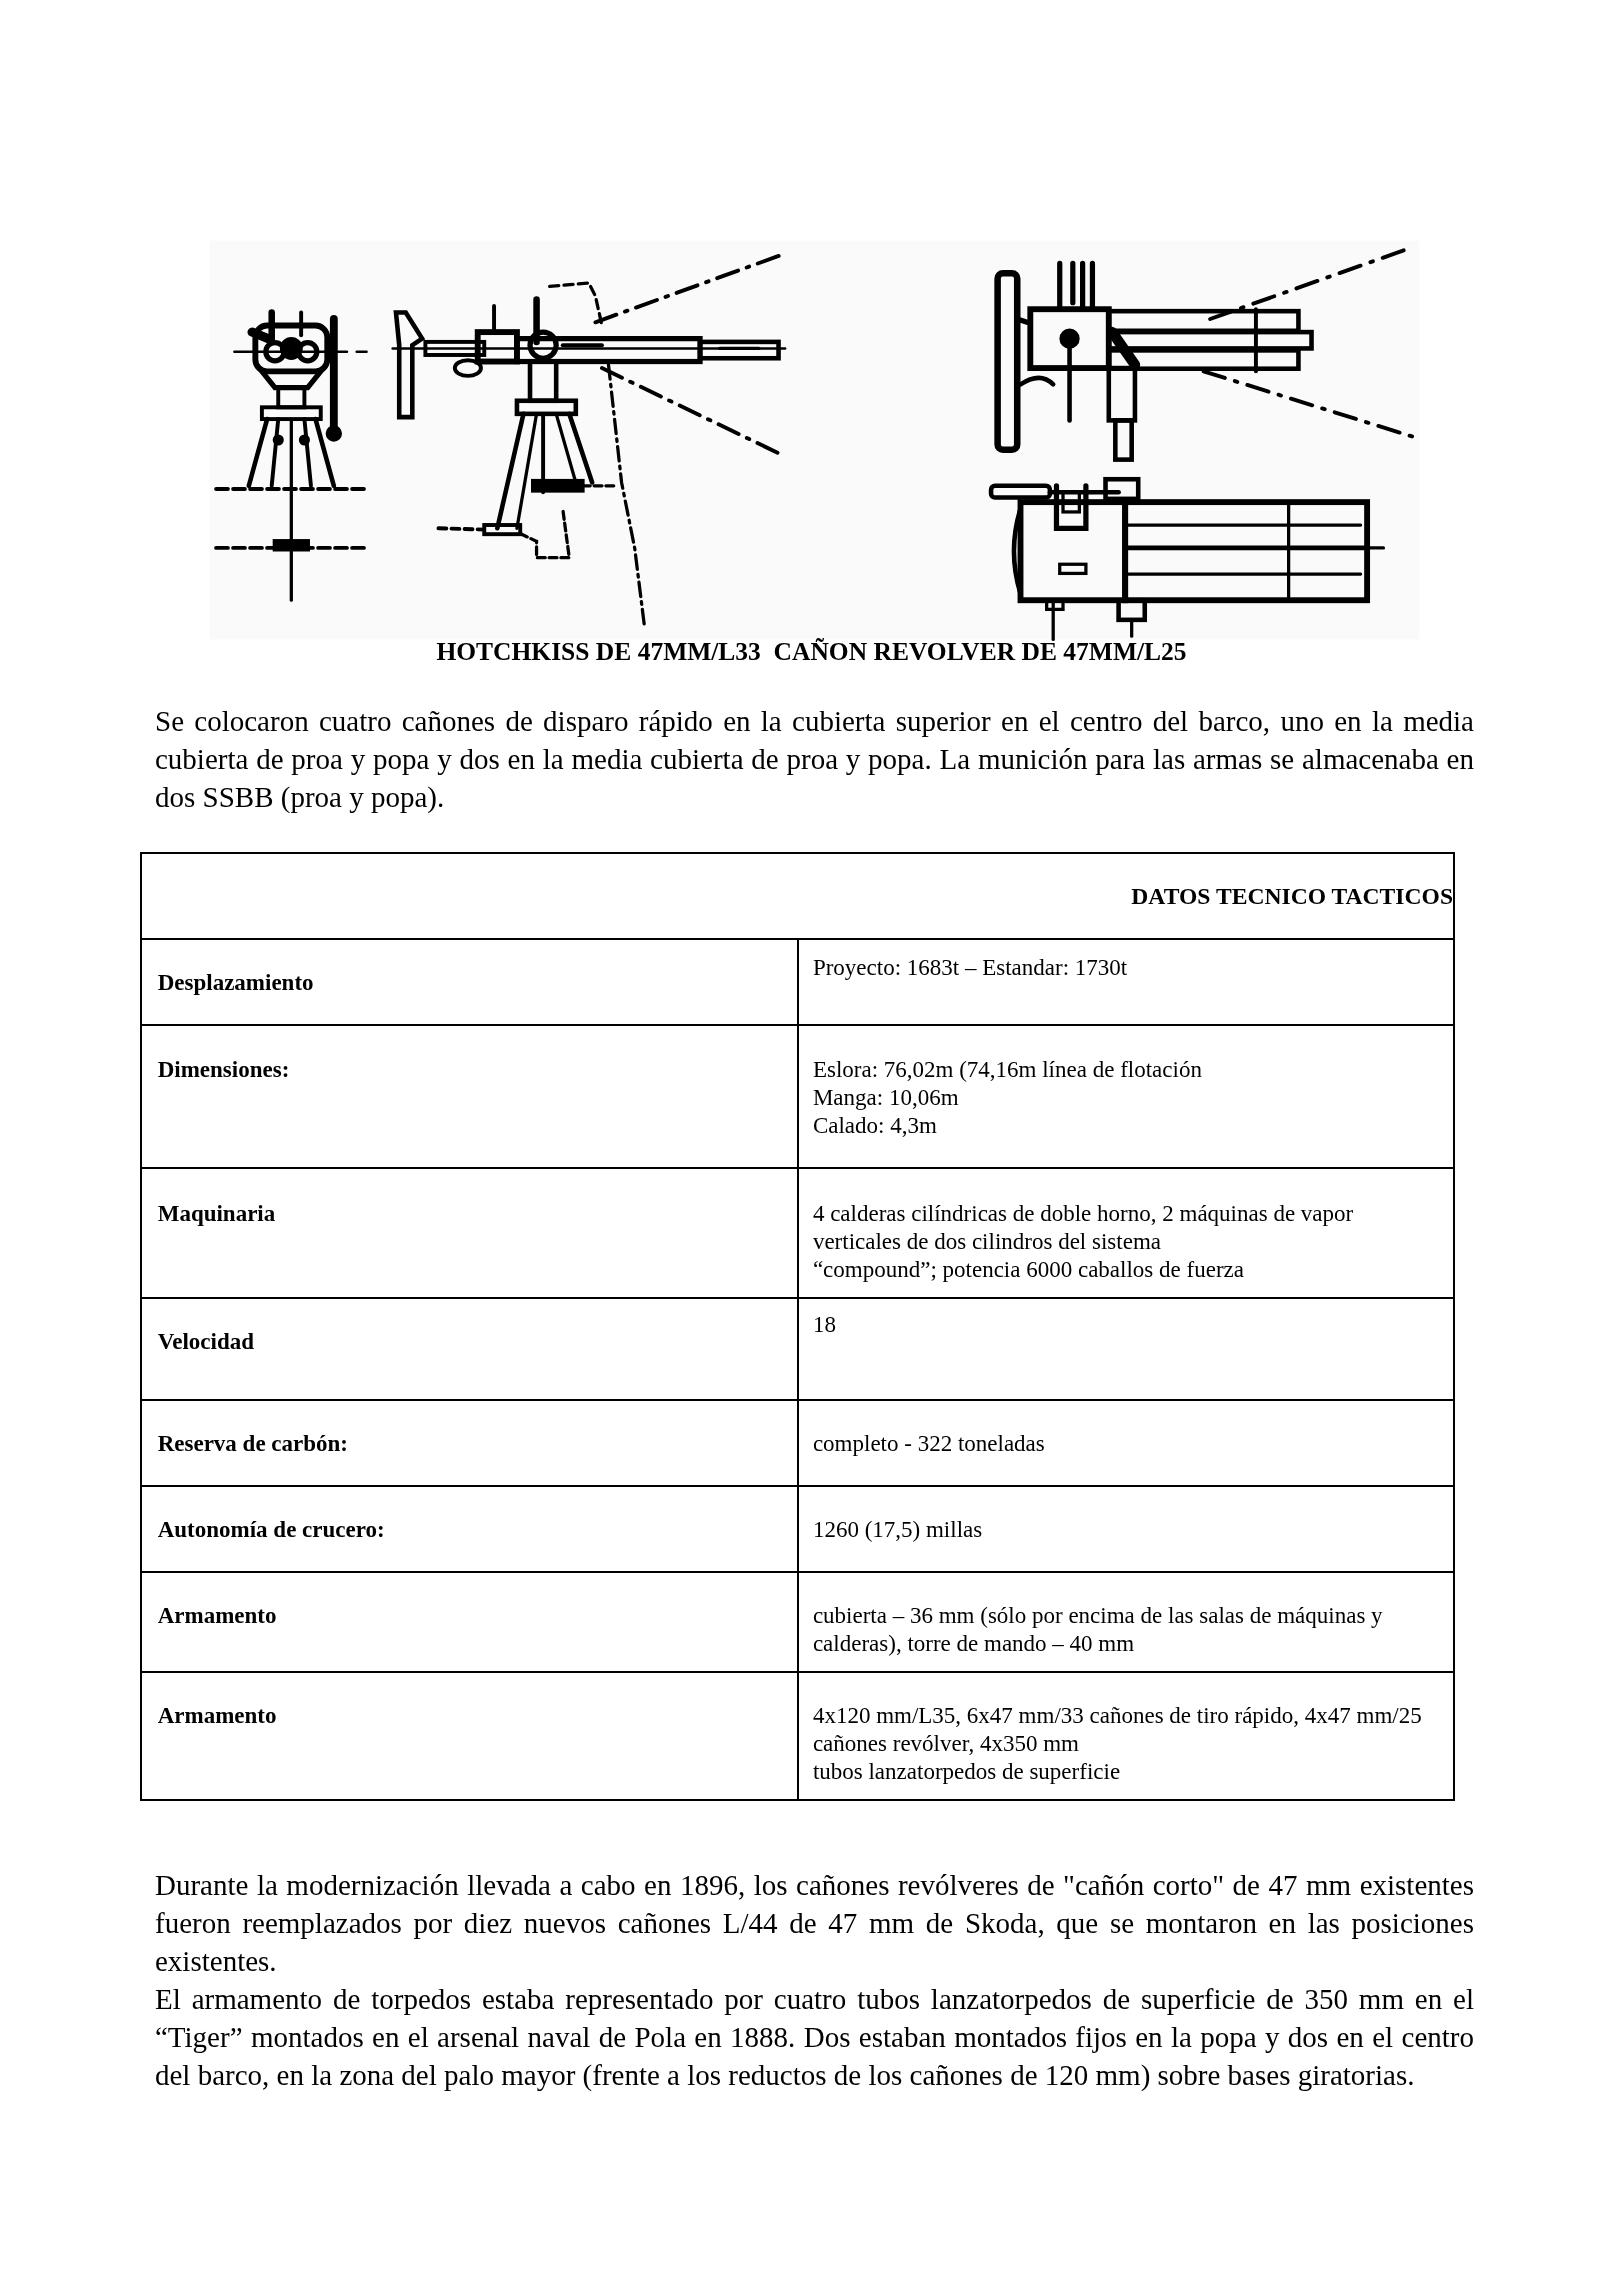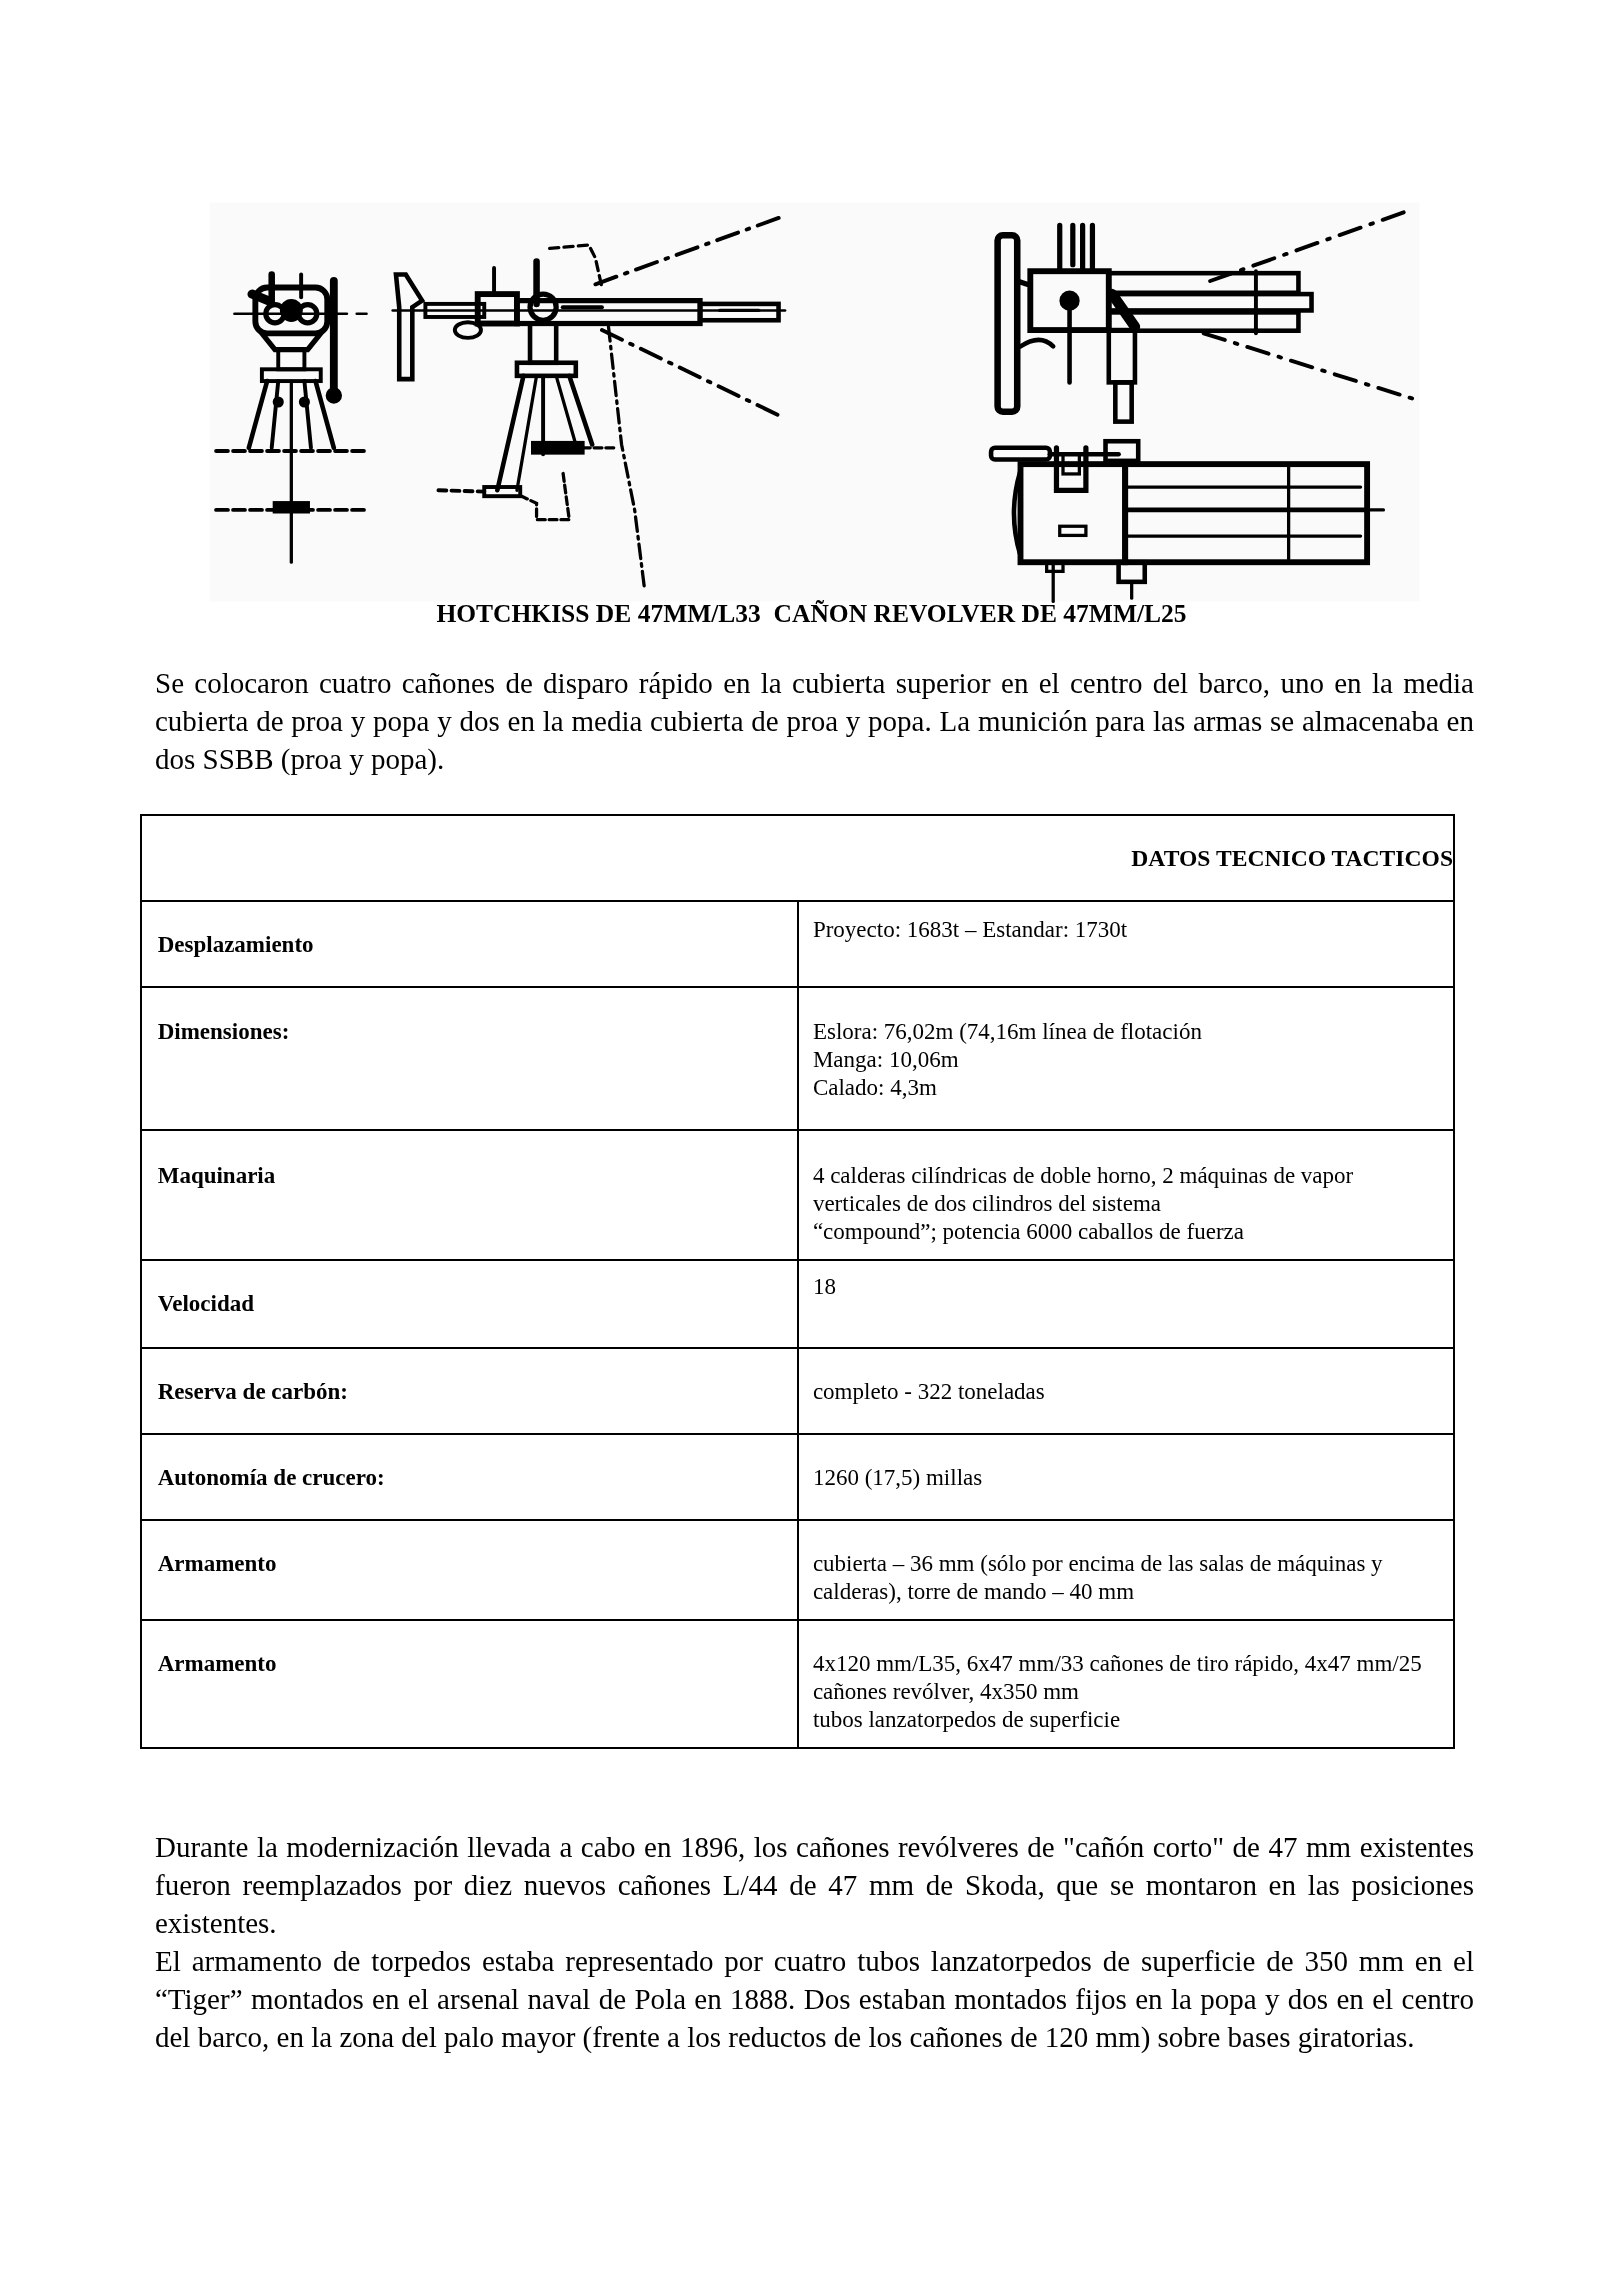--- a/index.html
+++ b/index.html
@@ -1,18 +1,18 @@
 <!DOCTYPE html>
 <html style="font-size:10.5px"><head>
 <meta charset="utf-8">
 <style>
   html, body { margin: 0; padding: 0; background: #ffffff; }
   body { width: 1623px; height: 2295px; position: relative; overflow: hidden;
          font-family: "Liberation Serif", "DejaVu Serif", serif; color: #000; }
-  .abs { position: absolute; }
+  .abs { position: absolute; margin-top: 38px; }
 
   #figure { left: 209px; top: 196px; width: 1211px; height: 412px; }
   #figure svg { width: 100%; height: 100%; display: block; }
 
   #caption { left: 0; width: 1623px; top: 597px; text-align: center;
              font-weight: bold; font-size: 25.5px; line-height: 33px; white-space: pre; }
 
   .para { left: 155px; width: 1319px; font-size: 29px; line-height: 38px;
           text-align: justify; }
   .para p { margin: 0; }
@@ -170,21 +170,21 @@
     <td class="lbl">
           <div class="cell-inner" style="padding-top:31px">Maquinaria</div>
         </td>
     <td class="val">
           <div class="cell-inner" style="padding-top:31px">
       <span class="line">4 calderas cilíndricas de doble horno, 2 máquinas de vapor verticales de dos cilindros del sistema</span>
       <span class="line">“compound”; potencia 6000 caballos de fuerza</span>
           </div>
         </td>
   </tr>
-  <tr style="height:88px">
+  <tr style="height:102px">
     <td class="lbl">
           <div class="cell-inner" style="padding-top:29px">Velocidad</div>
         </td>
     <td class="val">
           <div class="cell-inner" style="padding-top:12px">
       <span class="line">18</span>
           </div>
         </td>
   </tr>
   <tr style="height:86px">

